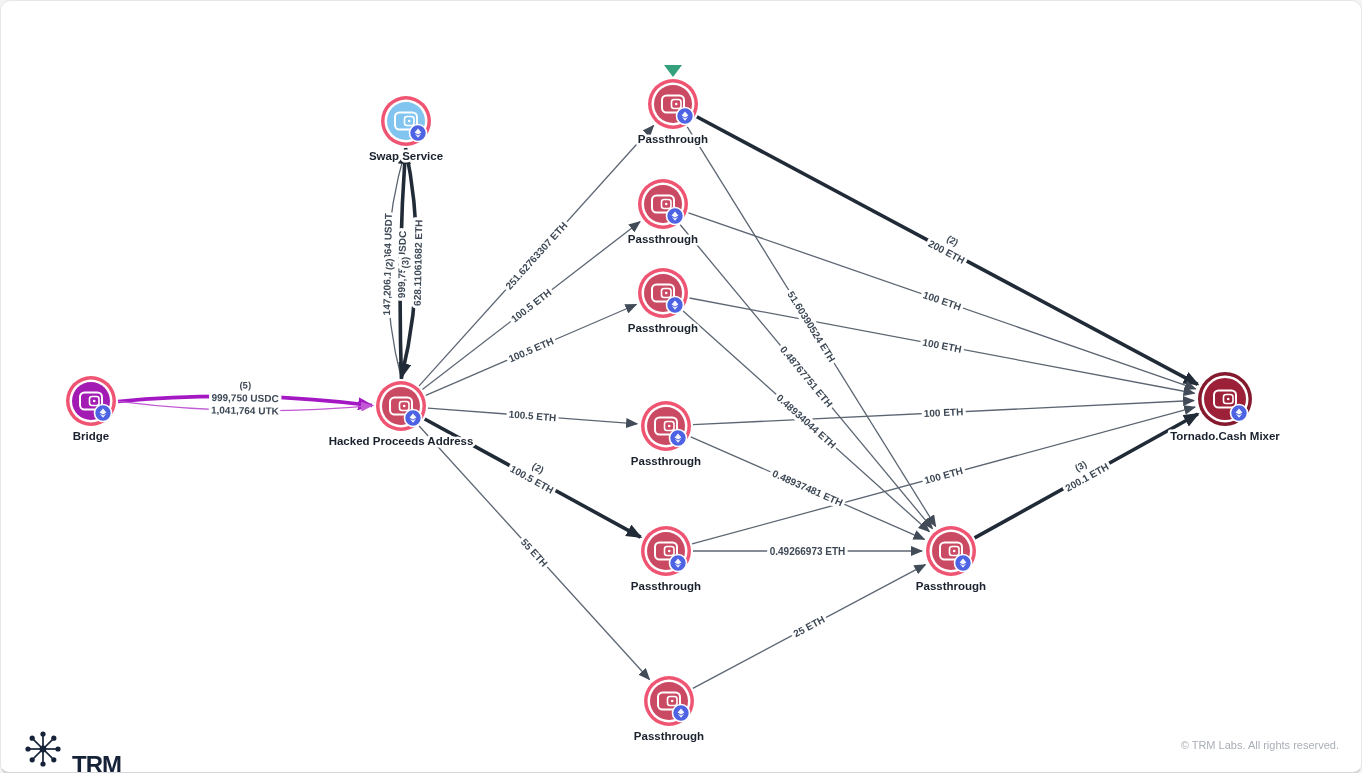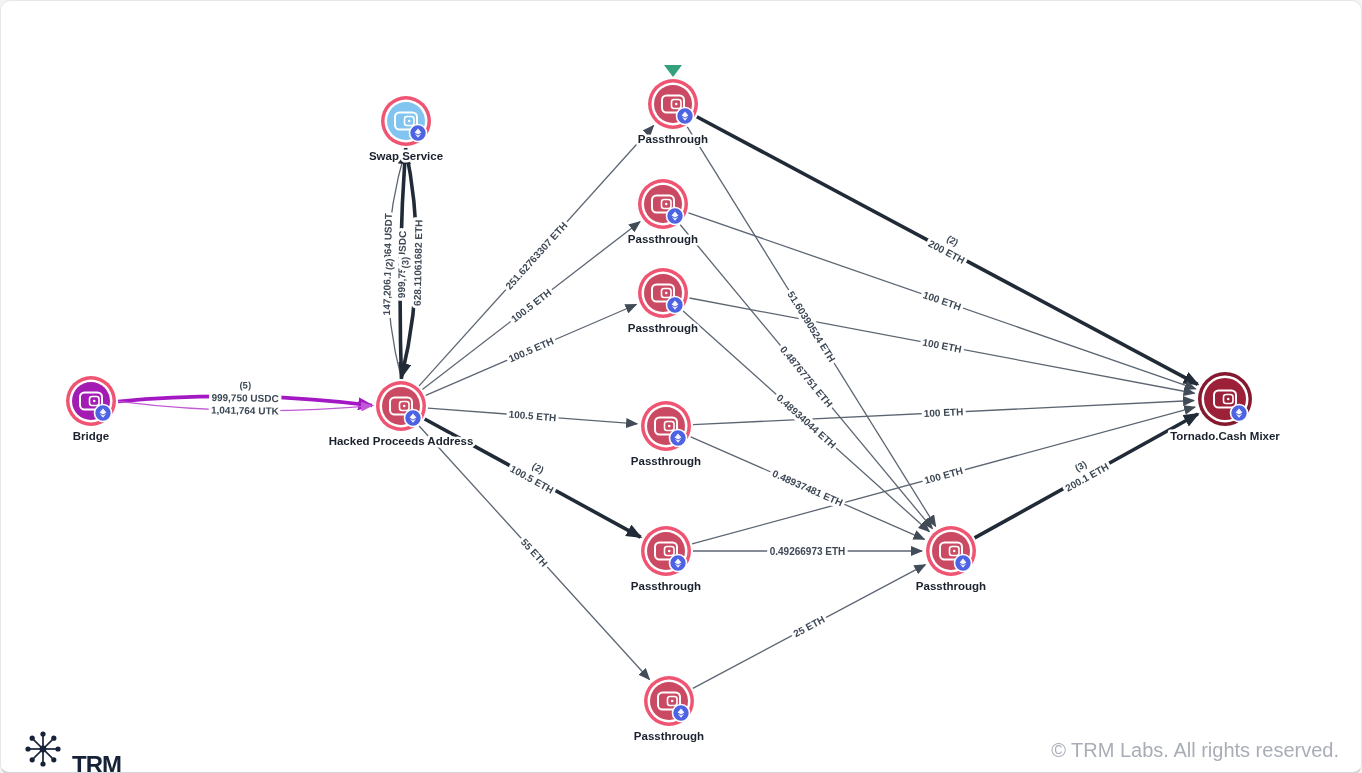--- a/index.html
+++ b/index.html
@@ -4,21 +4,21 @@
 <style>
   html,body{margin:0;padding:0;background:#f4f4f5;font-family:"Liberation Sans",sans-serif;}
   .frame{position:relative;width:1360px;height:771px;margin:0 auto;background:#ffffff;
          border:1px solid #e7e7ea;border-bottom:3px solid #d6d6d9;border-radius:10px;overflow:hidden;}
   svg text{font-family:"Liberation Sans",sans-serif;}
   .edge-amount{font-size:10px;font-weight:bold;fill:#3e4956;paint-order:stroke;stroke:#ffffff;stroke-width:6px;stroke-linejoin:round;}
   .edge-count{font-size:9.5px;font-weight:bold;fill:#3e4956;paint-order:stroke;stroke:#ffffff;stroke-width:6px;stroke-linejoin:round;}
   .node-label{font-size:11.5px;font-weight:bold;fill:#1a222e;paint-order:stroke;stroke:#ffffff;stroke-width:5px;stroke-linejoin:round;}
   .footer-logo{position:absolute;left:22px;top:720px;display:flex;align-items:center;gap:9px;}
   .footer-logo .logo-text{font-size:24px;font-weight:bold;color:#152238;letter-spacing:-1px;line-height:1;margin-top:32px;}
-  .copyright{position:absolute;right:22px;top:738px;font-size:20px;color:#a9aeb6;}
+  .copyright{position:absolute;right:22px;top:738px;font-size:11px;color:#a9aeb6;}
 </style>
 </head>
 <body>
 
 <div class="frame">
   <svg id="graph" width="1360" height="768" viewBox="0 0 1360 768">
     <defs>
       <marker id="arrow-dark-thin" markerUnits="userSpaceOnUse" markerWidth="12" markerHeight="10" refX="11" refY="5" orient="auto">
           <path d="M0,0 L12,5 L0,10 Z" fill="#424c58"></path>
         </marker>

